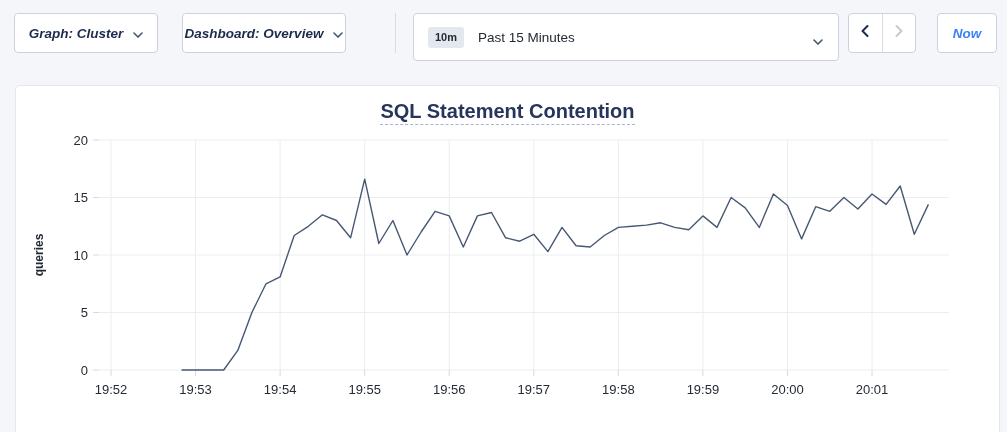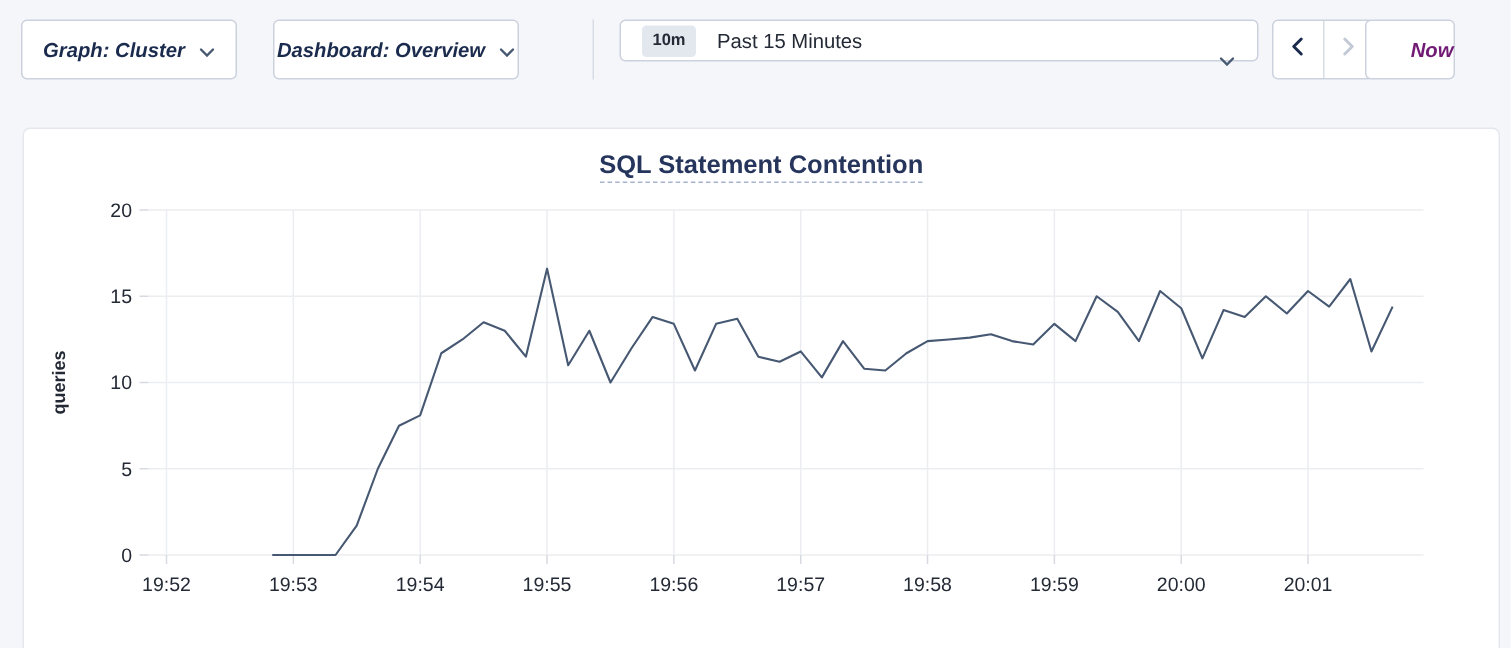--- a/index.html
+++ b/index.html
@@ -16,48 +16,48 @@
     display:flex; align-items:center; justify-content:center; gap:10px;
     font-size:13.5px; font-weight:600; color:#1b2b4d; cursor:pointer;font-style:italic;
   }
   .btn-graph { left:14px; width:144px; }
   .btn-dashboard { left:182px; width:164px; }
   .toolbar-divider {
     position:absolute; left:395px; top:13px; width:1px; height:40px;
     background:#d8dce4;
   }
   .timebox {
-    position:absolute; left:413px; top:13px; width:426px; height:28px;
+    position:absolute; left:413px; top:13px; width:426px; height:48px;
     background:#fff; border:1px solid #ccd2dd; border-radius:4px;
     display:flex; align-items:center; padding:0 14px; cursor:pointer;
   }
   .time-badge {
     background:#e3e8ef; color:#242a35; border-radius:3px;
     font-size:11px; font-weight:700; padding:5px 7px; margin-right:14px;
     line-height:1;
   }
   .time-label { font-size:13.5px; color:#242a35; }
   .timebox .chev { position:absolute; right:15px; top:17px; }
   .seg {
     position:absolute; left:848px; top:13px; width:68px; height:40px;
     background:#fff; border:1px solid #ccd2dd; border-radius:4px;
     display:flex; overflow:hidden;
   }
   .seg-cell { flex:1; display:flex; align-items:center; justify-content:center; cursor:pointer; }
   .seg-cell:first-child { border-right:1px solid #d8dce4; }
   .btn-now {
-    left:910px; width:60px; color:#701a75; cursor:default;justify-content:flex-end;
+    left:937px; width:60px; color:#3b82f6; cursor:default;
   }
   .panel {
     position:absolute; left:15px; top:85px; width:985px; height:360px;
     background:#ffffff; border:1px solid #e4e7ec; border-radius:5px;
   }
   .chart-title-wrap { text-align:center; margin-top:14px; }
   .chart-title-wrap span {
-    font-size:17px; font-weight:700; color:#26355c;
+    font-size:20px; font-weight:700; color:#26355c;
     border-bottom:1px dashed #a7b4cf; padding-bottom:2px; cursor:pointer;
   }
   svg.chart { position:absolute; left:0; top:30px; display:block; }
   .grid   { stroke:#ecedf1; stroke-width:1; }
   .tick   { stroke:#d7dae1; stroke-width:1; }
   .xlab, .ylab { font-size:13px; fill:#242a35; }
   .axis-title  { font-size:12px; font-weight:700; fill:#242a35; }
 </style>
 </head>
 <body>

